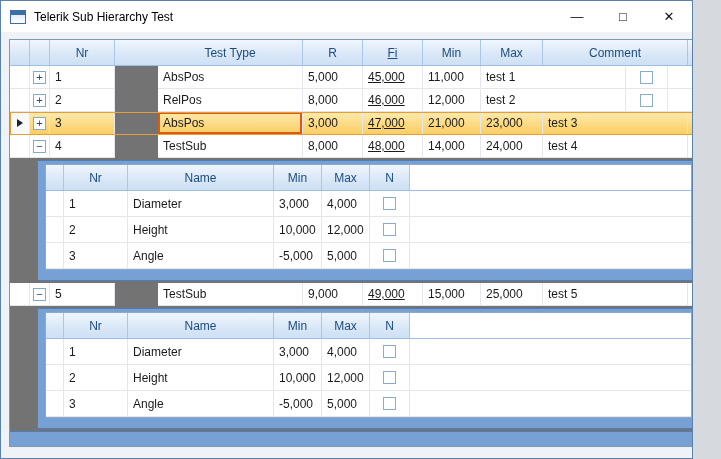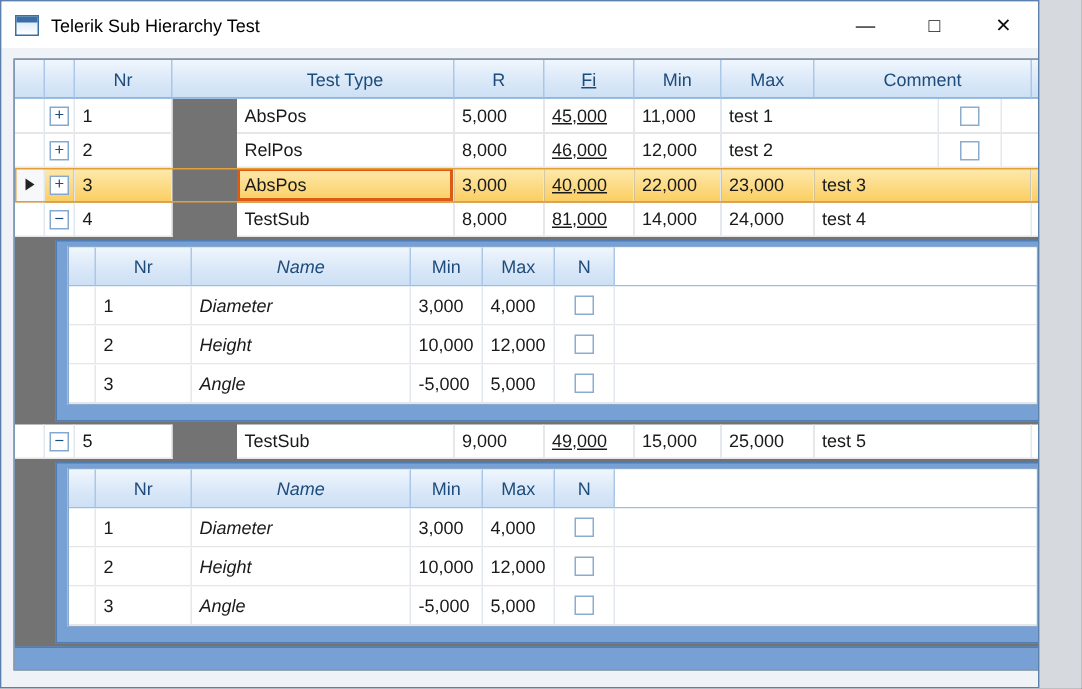--- a/index.html
+++ b/index.html
@@ -62,21 +62,21 @@
   .subpanel { margin:2px 10px 2px 27px; background:#77a1d4; border:1px solid #527db2;
               padding:3px 8px 10px 7px; flex:0 0 auto; }
   .child-grid { background:#fff; border:1px solid #89a9cf; }
   .cg-header { display:flex; height:26px; background:linear-gradient(#f0f6fd,#dae8f8 55%,#cde0f4);
                border-bottom:1px solid #9cbde4; }
   .crow { display:flex; height:26px; }
   .ccell { border-right:1px solid #e3e8ef; border-bottom:1px solid #e6e6e6;
            font-size:12px; color:#1a1a1a; display:flex; align-items:center; background:#fff; }
   .ccell.text { padding-left:5px; }
   .ccell.center { justify-content:center; }
-  .cw-ind{flex:0 0 18px;} .cw-nr{flex:0 0 64px;} .cw-name{flex:0 0 146px;font-style:italic;}
+  .cw-ind{flex:0 0 18px;} .cw-nr{flex:0 0 64px;} .cw-name{flex:0 0 146px;}
   .cw-min{flex:0 0 48px;} .cw-max{flex:0 0 48px;} .cw-n{flex:0 0 40px;}
   .cw-fill{flex:1; border-right:none;}
 
   .grid-bottom { flex:1; background:#77a1d4; border-top:1px solid #527db2; }
 </style>
 </head>
 <body>
 
 <div class="window">
 
@@ -144,39 +144,39 @@
       <div class="row selected">
         <div class="cell w-ind center">
             <span class="arrow"></span>
           </div>
         <div class="cell w-exp center">
             <span class="expander">+</span>
           </div>
         <div class="cell w-nr text">3</div>
         <div class="cell w-type text currentcell">AbsPos</div>
         <div class="cell w-r text">3,000</div>
-        <div class="cell w-fi text">40,000</div>
-        <div class="cell w-min text">22,000</div>
+        <div class="cell w-fi text">47,000</div>
+        <div class="cell w-min text">21,000</div>
         <div class="cell w-max text">23,000</div>
         <div class="cell w-comment text">test 3</div>
         <div class="cell w-n center">
             <span class="checkbox checked"></span>
           </div>
         <div class="cell w-fill"></div>
       </div>
 
       <div class="row">
         <div class="cell w-ind center"></div>
         <div class="cell w-exp center">
             <span class="expander">−</span>
           </div>
         <div class="cell w-nr text">4</div>
         <div class="cell w-type text">TestSub</div>
         <div class="cell w-r text">8,000</div>
-        <div class="cell w-fi text">81,000</div>
+        <div class="cell w-fi text">48,000</div>
         <div class="cell w-min text">14,000</div>
         <div class="cell w-max text">24,000</div>
         <div class="cell w-comment text">test 4</div>
         <div class="cell w-n center">
             <span class="checkbox"></span>
           </div>
         <div class="cell w-fill"></div>
       </div>
 
       <div class="subpanel">

